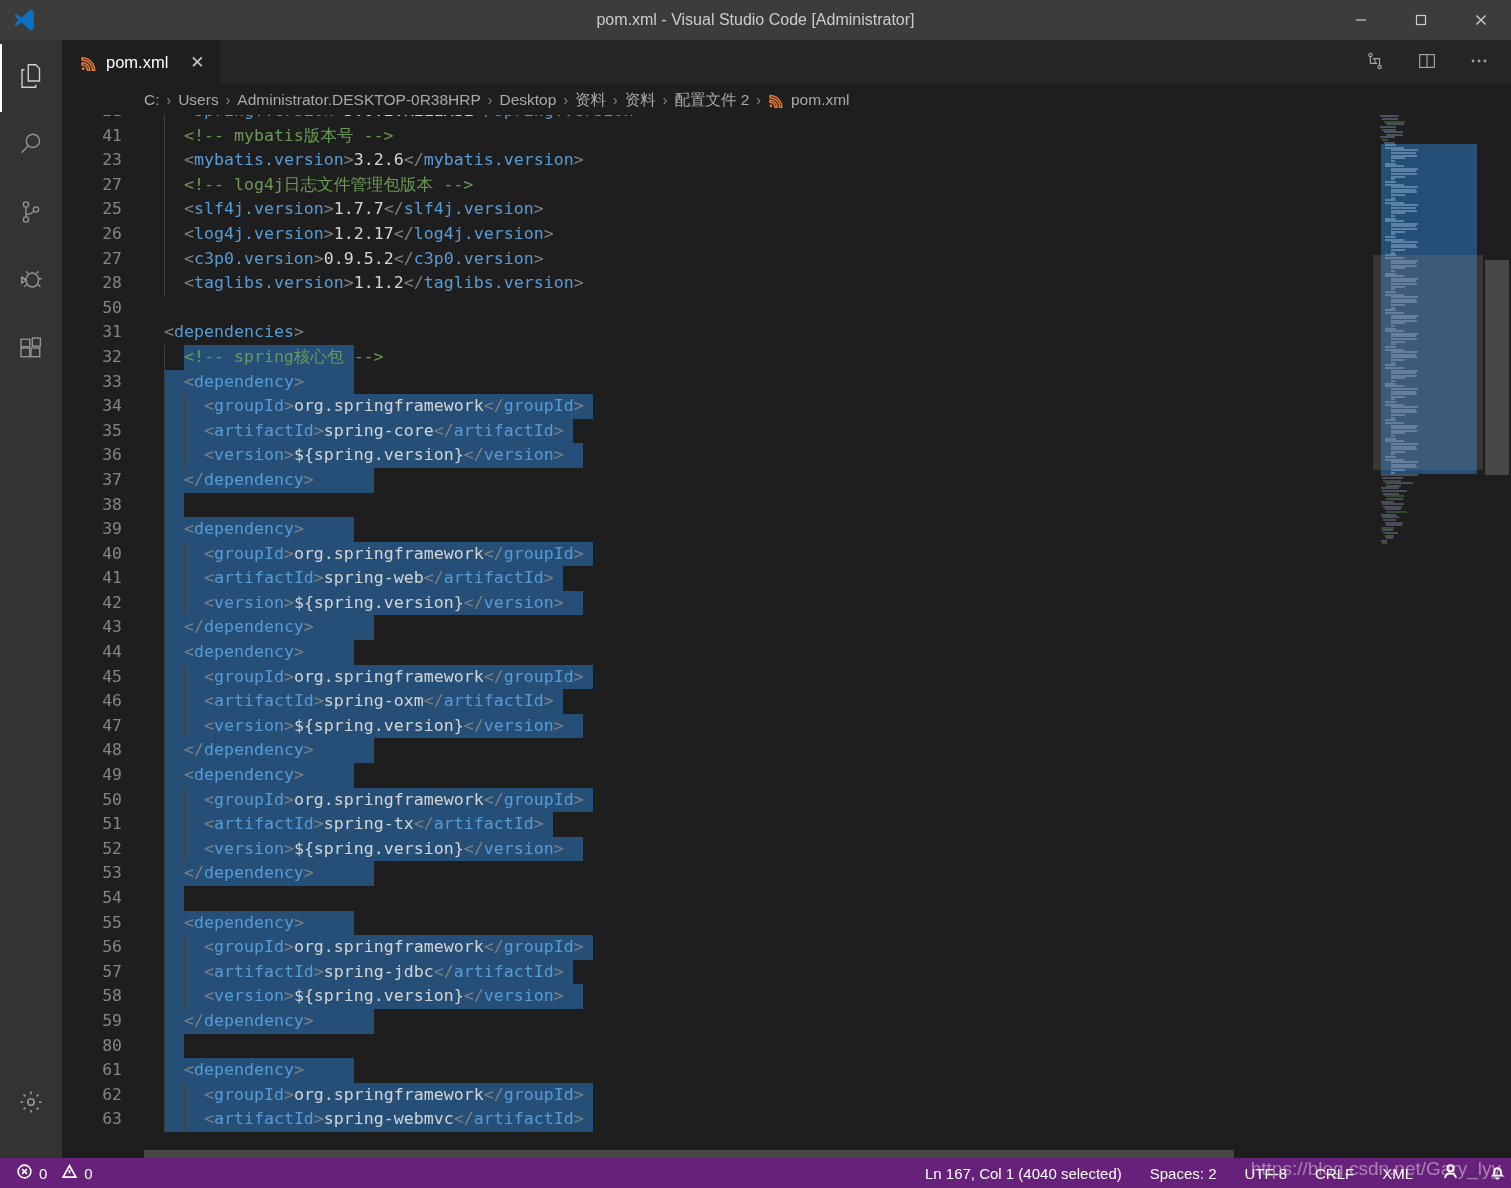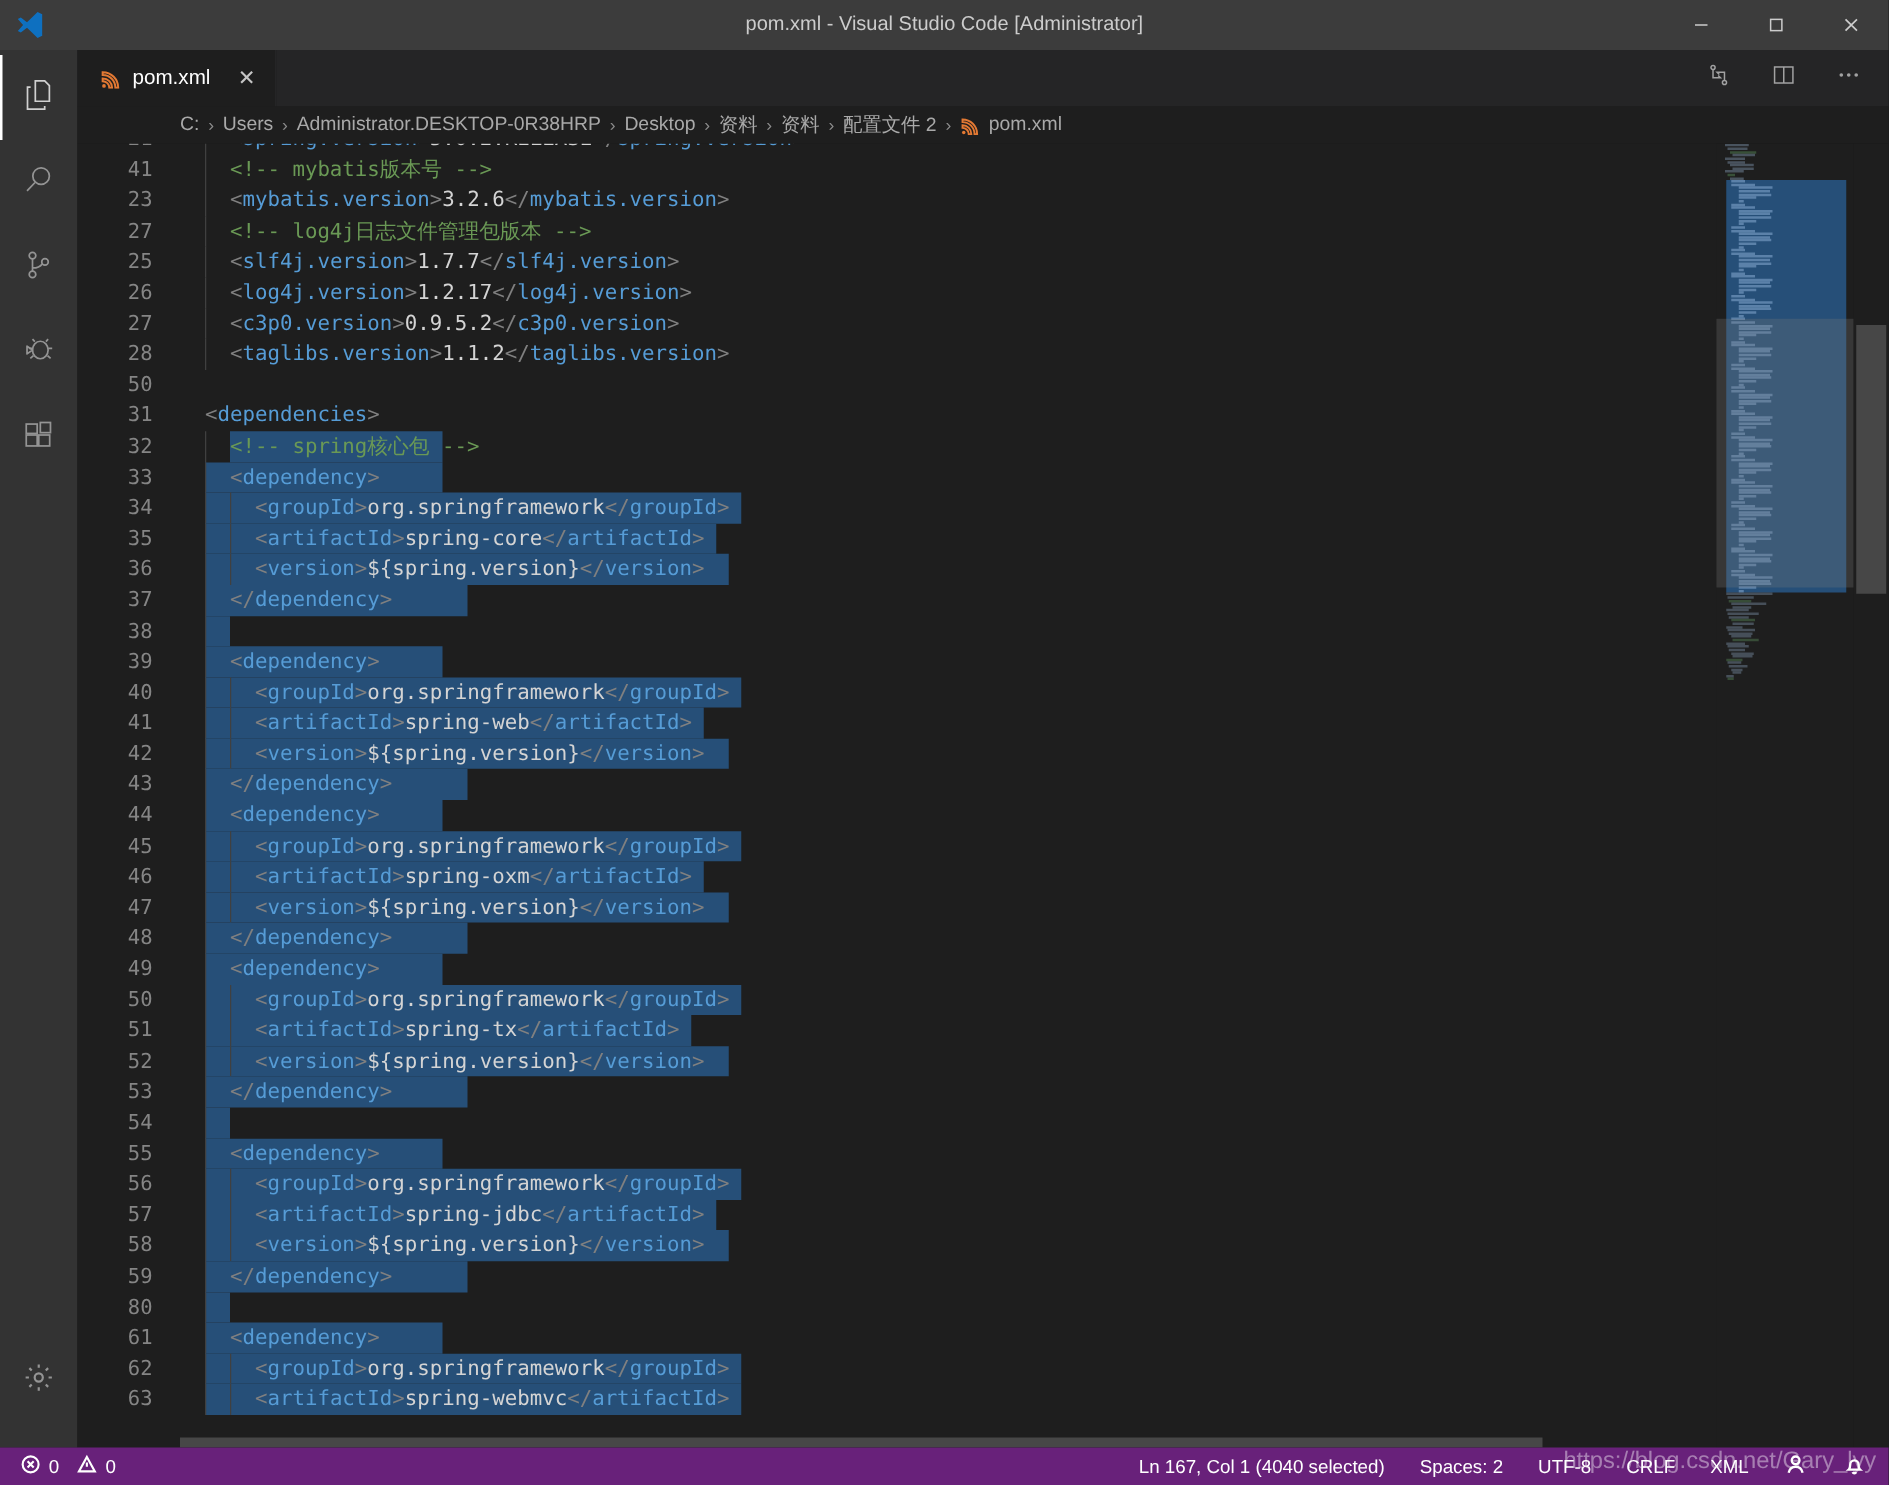--- a/index.html
+++ b/index.html
@@ -218,21 +218,21 @@
 
   
   .statusbar {
     height: 30px; flex: 0 0 30px;
     background: #68217a;
     display: flex; align-items: center;
     color: #ffffff; font-size: 15px;
     position: relative;
   }
   .sb-left { display: flex; align-items: center; padding-left: 12px; gap: 6px; }
-  .sb-right { margin-left: auto; display: flex; align-items: center; padding-right: 14px; gap: 20px; }
+  .sb-right { margin-left: auto; display: flex; align-items: center; gap: 20px; }
   .sb-item {
     display: flex; align-items: center; gap: 6px;
     height: 30px; padding: 0 4px; white-space: nowrap;
   }
 
   .watermark {
     position: absolute;
     right: 10px; bottom: 8px;
     color: rgba(255,255,255,0.42);
     font-size: 19px;

